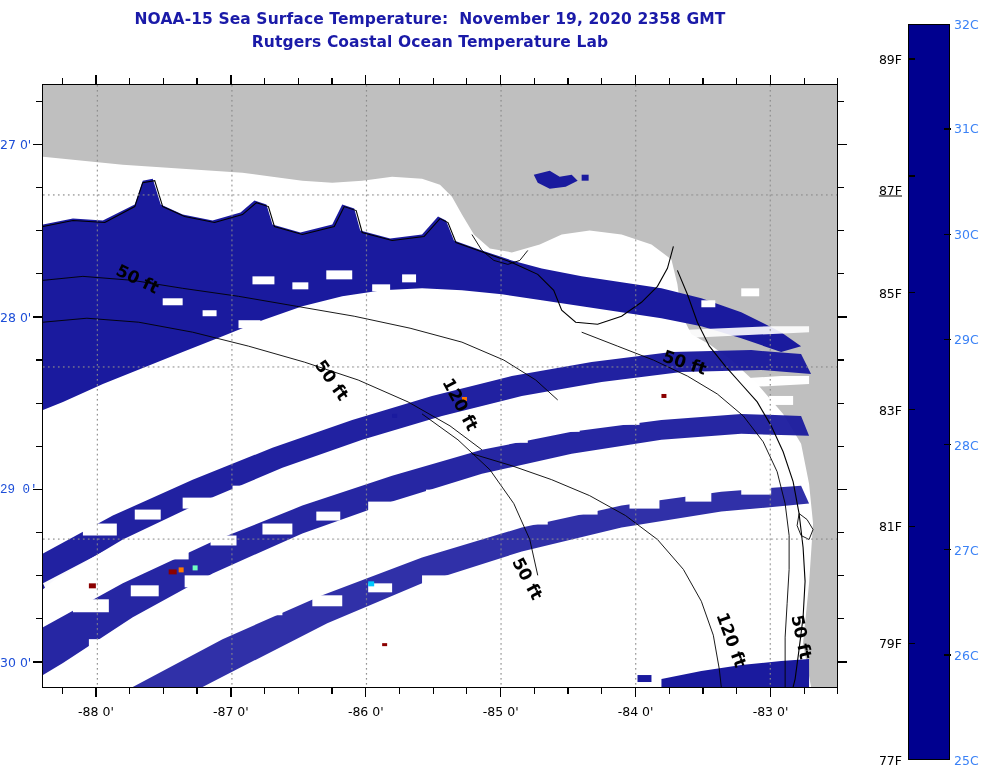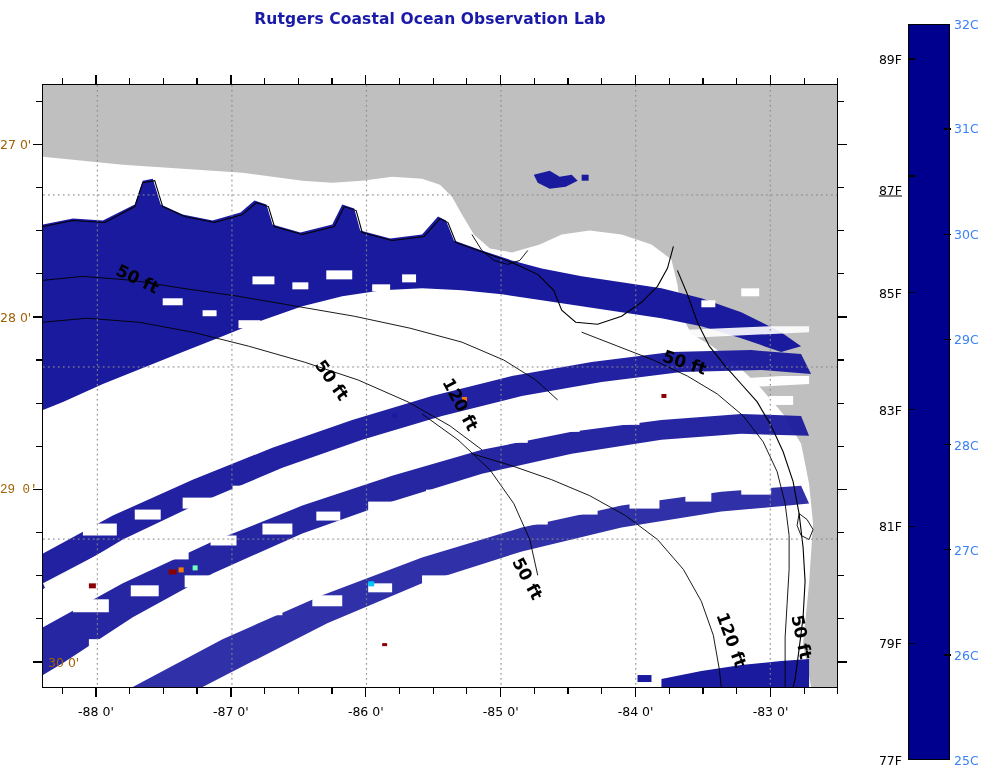--- a/index.html
+++ b/index.html
@@ -17,38 +17,39 @@
   #map-canvas{position:absolute;left:0;top:0;width:100%;height:100%;}
 
   
   .tick{position:absolute;background:#000;}
   .tick.major-x{width:1.4px;height:9px;}
   .tick.minor-x{width:1.2px;height:6px;}
   .tick.major-y{height:1.4px;width:9px;}
   .tick.minor-y{height:1.2px;width:6px;}
   .xlab{position:absolute;font-size:12.5px;color:#000;white-space:nowrap;
         transform:translateX(-50%);font-family:"DejaVu Sans",sans-serif;}
-  .ylab{position:absolute;font-size:12.5px;color:#a16207;white-space:nowrap;
+  .ylab{position:absolute;font-size:12.5px;color:#1d4ed8;white-space:nowrap;
         transform:translateY(-50%);text-align:right;font-family:"DejaVu Sans",sans-serif;}
 
   
   #colorbar-wrap{position:absolute;left:908px;top:24px;width:42px;height:736px;}
   #colorbar-gradient{position:absolute;left:0;top:0;width:100%;height:100%;
                      border:1.2px solid #000;box-sizing:border-box;}
   .cb-tick{position:absolute;background:#000;height:1.3px;width:7px;}
   .cb-lab-left{position:absolute;font-size:12.5px;color:#000;white-space:nowrap;
                transform:translateY(-50%);text-align:right;}
   .cb-lab-right{position:absolute;font-size:12.5px;color:#3b82f6;white-space:nowrap;
                 transform:translateY(-50%);}
 </style>
 </head>
 <body>
 
 <div id="title-block">
-  <div class="title-line">Rutgers Coastal Ocean Observation Lab</div>
+  <div class="title-line">NOAA-15 Sea Surface Temperature:  November 19, 2020 2358 GMT</div>
+  <div class="title-line">Rutgers Coastal Ocean Temperature Lab</div>
 </div>
 
 <div id="plot-frame">
   <svg id="map-canvas" viewBox="0 0 796 604" preserveAspectRatio="none">
     <defs>
       <clipPath id="frameClip">
           <rect x="0" y="0" width="796" height="604"></rect>
         </clipPath>
       <pattern id="dotH" width="5" height="1" patternUnits="userSpaceOnUse">
         <rect x="0" y="0" width="1.6" height="1" fill="#8a8a8a"></rect>
@@ -336,21 +337,21 @@
     <div class="tick minor-y" style="left: 36px; top: 273.129px;"></div>
     <div class="tick minor-y" style="left: 838px; top: 273.129px;"></div>
     <div class="tick minor-y" style="left: 36px; top: 229.986px;"></div>
     <div class="tick minor-y" style="left: 838px; top: 229.986px;"></div>
     <div class="tick minor-y" style="left: 36px; top: 186.843px;"></div>
     <div class="tick minor-y" style="left: 838px; top: 186.843px;"></div>
     <div class="tick major-y" style="left: 33px; top: 143.7px;"></div>
     <div class="tick major-y" style="left: 838px; top: 143.7px;"></div>
     <div class="tick minor-y" style="left: 36px; top: 100.557px;"></div>
     <div class="tick minor-y" style="left: 838px; top: 100.557px;"></div>
-    <div class="ylab" style="left: 0px; width: 29px; top: 662.114px; margin-left: 48px;">30 0'</div>
+    <div class="ylab" style="left: 0px; width: 29px; top: 662.114px;">30 0'</div>
     <div class="ylab" style="left: 0px; width: 29px; top: 489.543px; font-family: Liberation Mono, monospace;">29 0'</div>
     <div class="ylab" style="left: 0px; width: 29px; top: 316.971px;">28 0'</div>
     <div class="ylab" style="left: 0px; width: 29px; top: 144.4px;">27 0'</div>
   </div>
 
 <div id="colorbar-wrap">
   <div id="colorbar-gradient" style="background: linear-gradient(rgb(0, 0, 143) 100%, rgb(0, 0, 232) 91%, rgb(0, 48, 255) 84%, rgb(0, 144, 255) 72%, rgb(0, 232, 255) 60%, rgb(34, 255, 208) 50%, rgb(88, 255, 136) 42%, rgb(168, 255, 48) 34%, rgb(240, 255, 0) 28%, rgb(255, 192, 0) 20%, rgb(255, 96, 0) 12%, rgb(255, 16, 0) 7%, rgb(107, 0, 0) 0%);"></div>
   <div id="colorbar-ticks">
       <div class="cb-lab-right" style="left: 46px; top: 736px;">25C</div>
       <div class="cb-tick" style="left: 36px; top: 630.207px;"></div>

